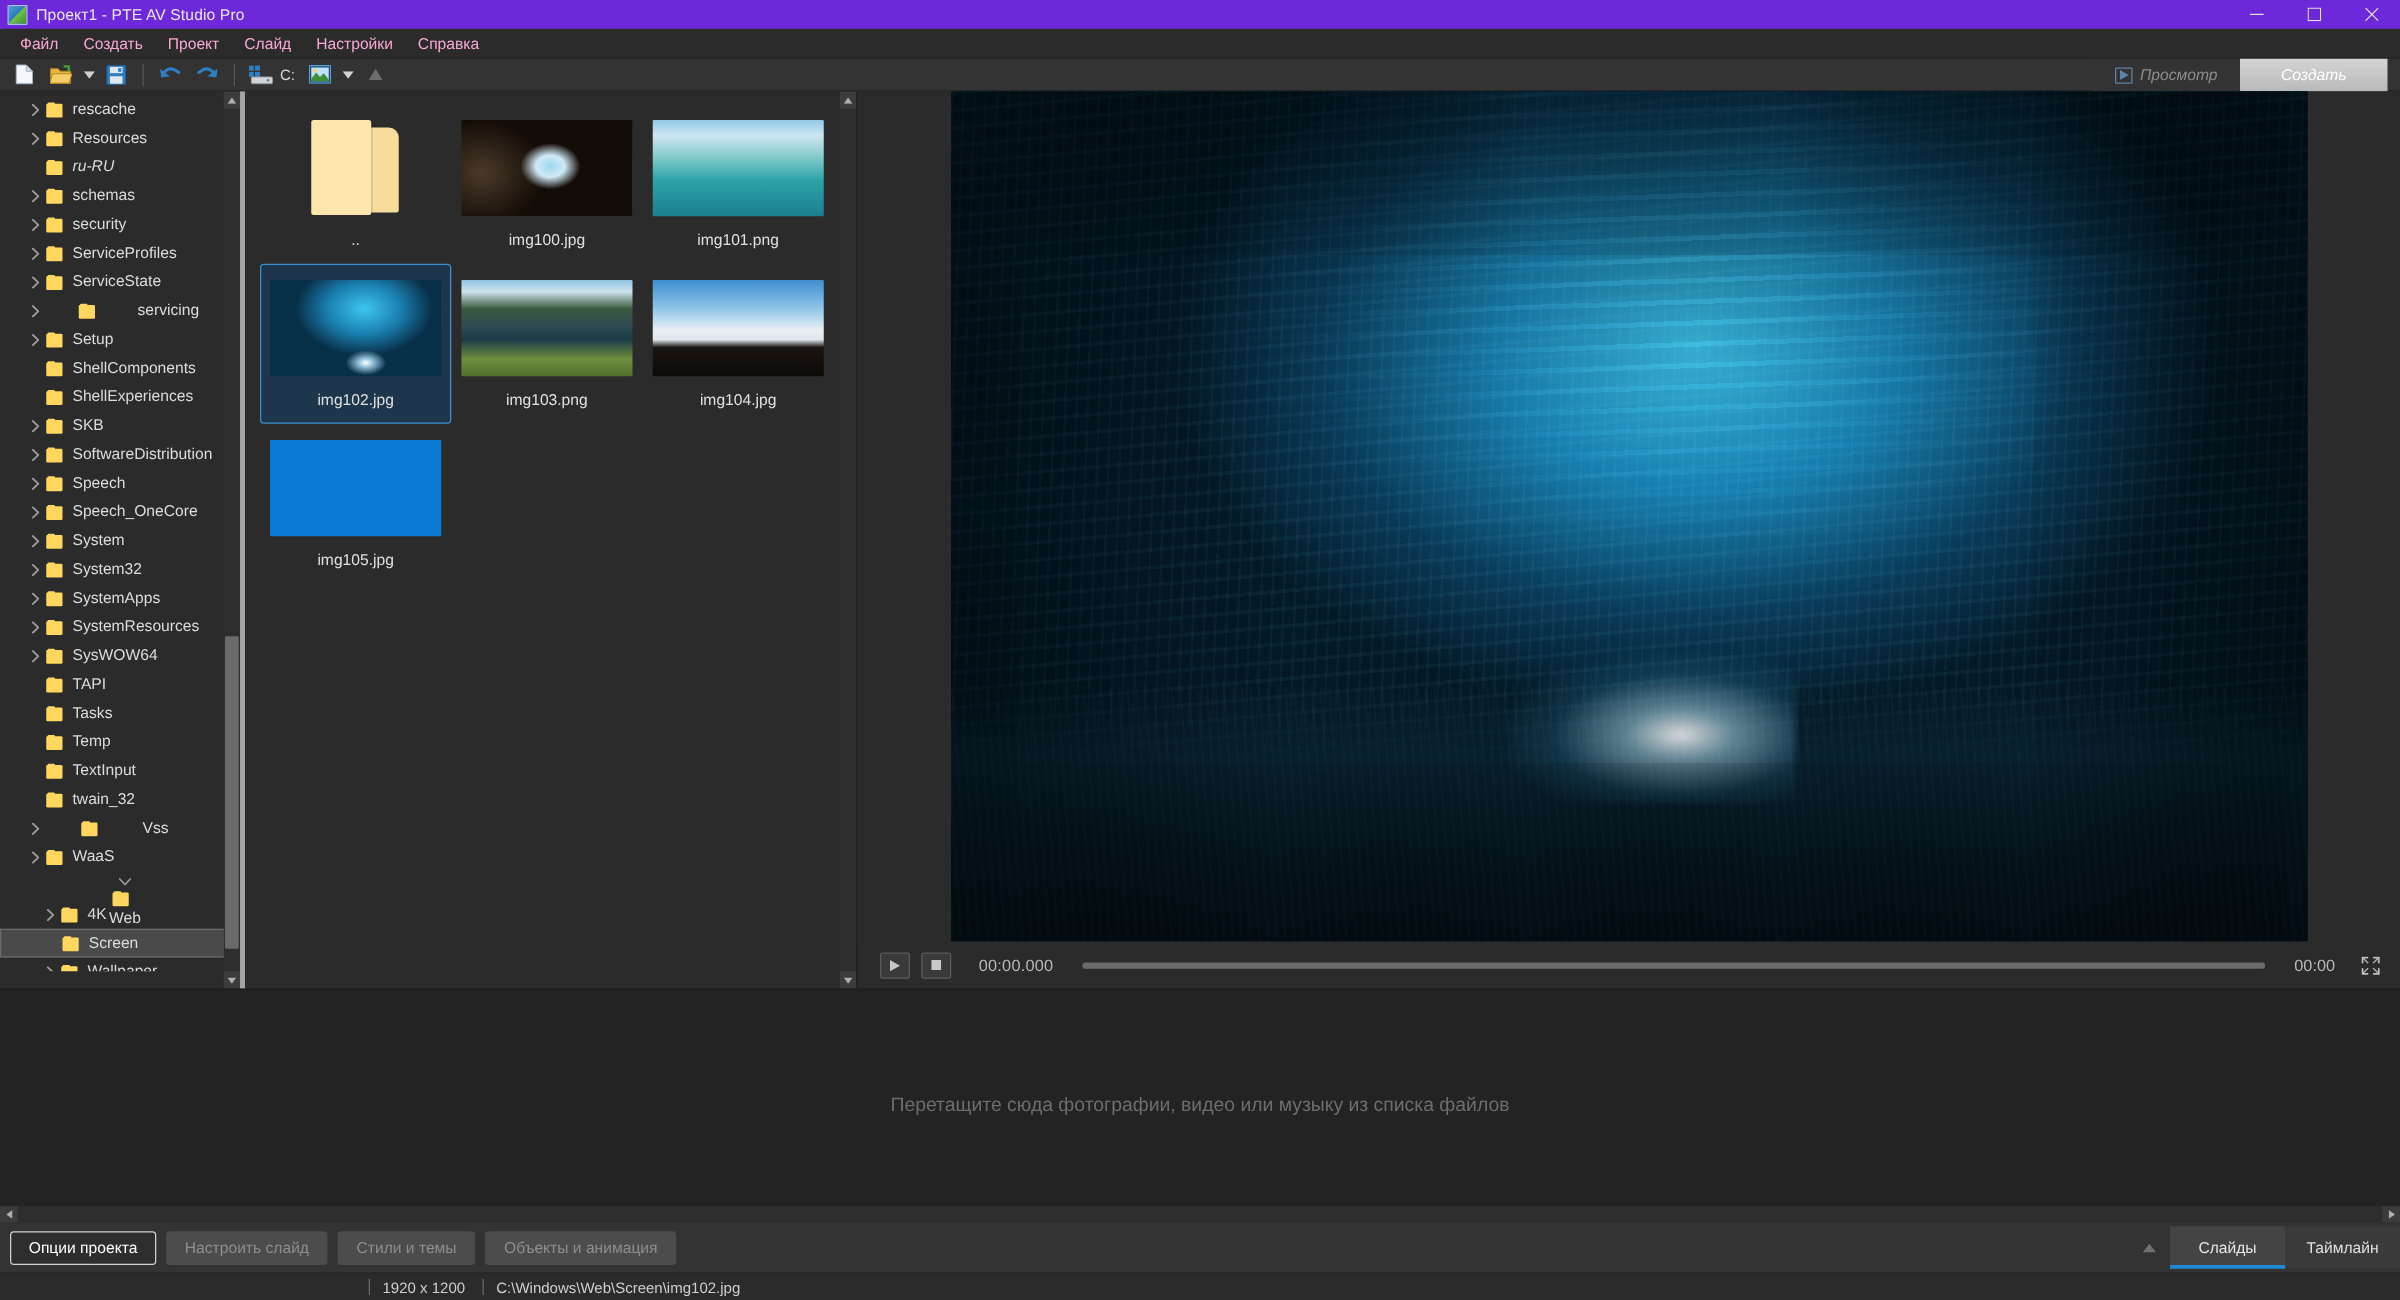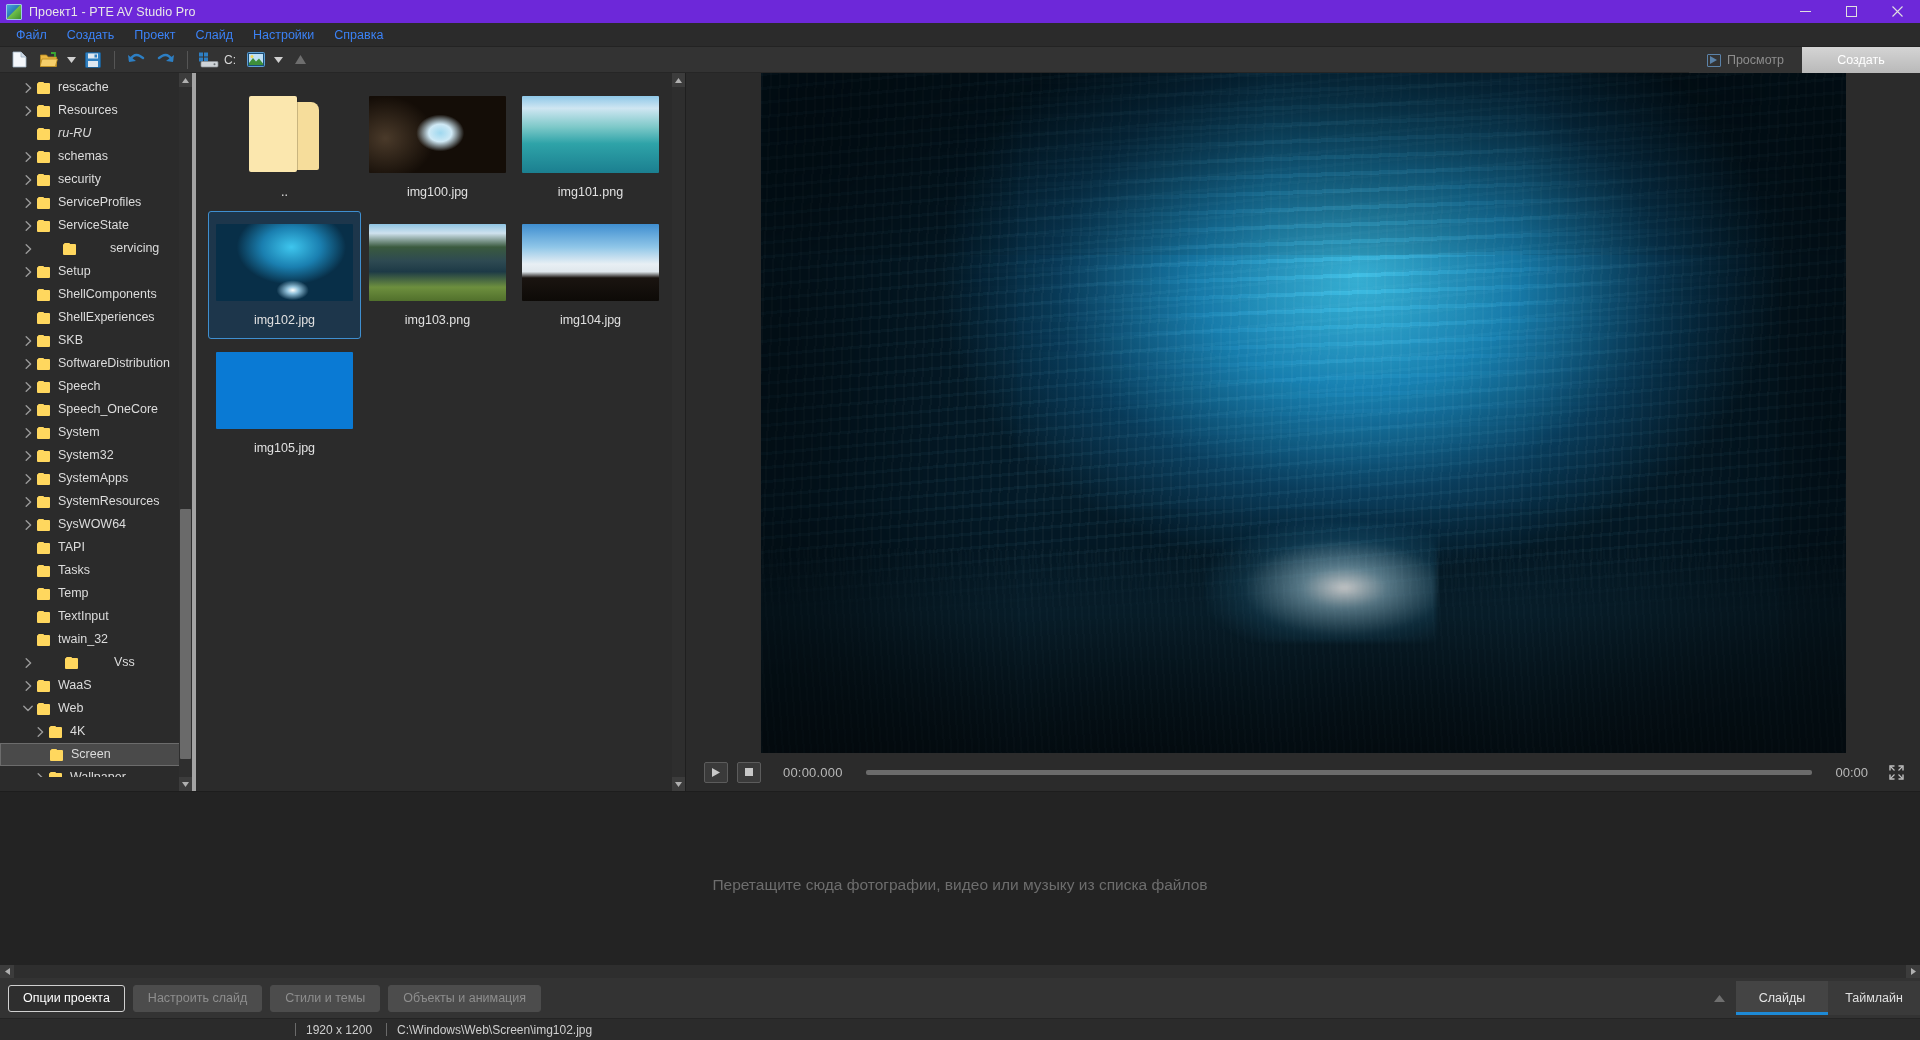--- a/index.html
+++ b/index.html
@@ -30,37 +30,37 @@
     color: #e0e0e0;
   }
   .win-btn svg { display:block; }
 
   
   .menubar {
     height: 24px; flex: 0 0 24px; display: flex; align-items: center;
     background: #2b2b2b; padding-left: 6px; border-bottom: 1px solid #232323;
   }
   .menu-item {
-    font-size: 12.5px; color: #3b82f6; padding: 3px 10px; line-height: 16px;
+    font-size: 12.5px; color: #f9a8d4; padding: 3px 10px; line-height: 16px;
   }
 
   
   .toolbar {
     height: 26px; flex: 0 0 26px; background: #333333; display: flex; align-items: center;
     padding-left: 4px; position: relative; border-bottom: 1px solid #262626;
   }
   .tb-btn {
     width: 28px; height: 24px; display: flex; align-items: center; justify-content: center;
     border-radius: 2px; margin: 0 1px;
   }
   .tb-sep { width: 1px; height: 18px; background: #555; margin: 0 6px; }
   .tb-caret { width: 14px; height: 24px; display:flex; align-items:center; justify-content:center; }
   .tb-drive { display: flex; align-items: center; height: 24px; padding: 0 5px; border-radius:2px; }
   .tb-drive-label { font-size: 12px; color: #d8d8d8; margin-left: 4px; }
-  .tb-right { position: absolute; right: 0; top: 0; height: 26px; display: flex; }
+  .tb-right { position: absolute; right: 10px; top: 0; height: 26px; display: flex; font-style: italic; }
   .btn-preview {
     background: #333333; display: flex; align-items: center; gap: 6px;
     padding: 0 18px; height: 26px; color: #8d8d8d; font-size: 12.5px;
   }
   .btn-create {
     background: linear-gradient(180deg,#d4d4d4 0%,#b9b9b9 100%);
     color: #ffffff; font-size: 12.5px; display: flex; align-items: center; justify-content: center;
     width: 118px; height: 26px;
   }
   .preview-icn {
@@ -577,21 +577,21 @@
           </div>
           <div class="tree-row" style="padding-left: 20px;">
             <div class="tw">
               <svg width="7" height="10" viewBox="0 0 7 10">
                 <path d="M1.2 0.8 L5.6 5 L1.2 9.2" fill="none" stroke="#9a9a9a" stroke-width="1.4" stroke-linecap="round" stroke-linejoin="round"></path>
               </svg>
             </div>
             <div class="folder-ic"></div>
             <span class="tree-label">WaaS</span>
           </div>
-          <div class="tree-row" style="padding-left: 20px;">
+          <div class="tree-row" style="padding-left: 20px; flex-direction: column;">
             <div class="tw">
               <svg width="10" height="7" viewBox="0 0 10 7">
                 <path d="M0.8 1.2 L5 5.6 L9.2 1.2" fill="none" stroke="#9a9a9a" stroke-width="1.4" stroke-linecap="round" stroke-linejoin="round"></path>
               </svg>
             </div>
             <div class="folder-ic"></div>
             <span class="tree-label">Web</span>
           </div>
           <div class="tree-row" style="padding-left: 32px;">
             <div class="tw">

